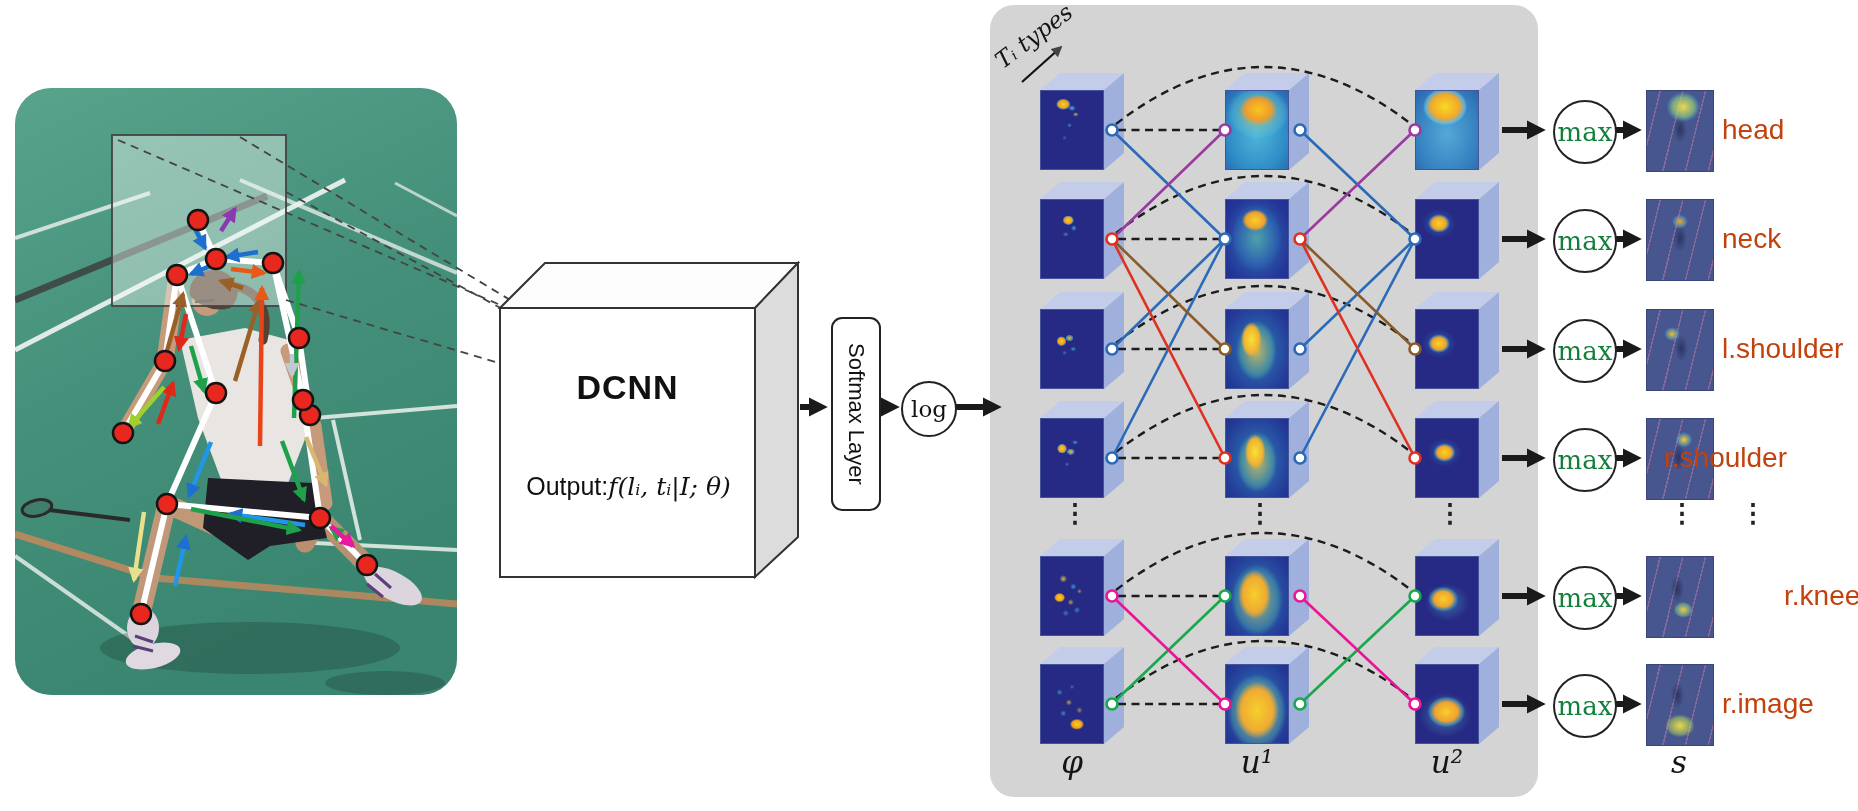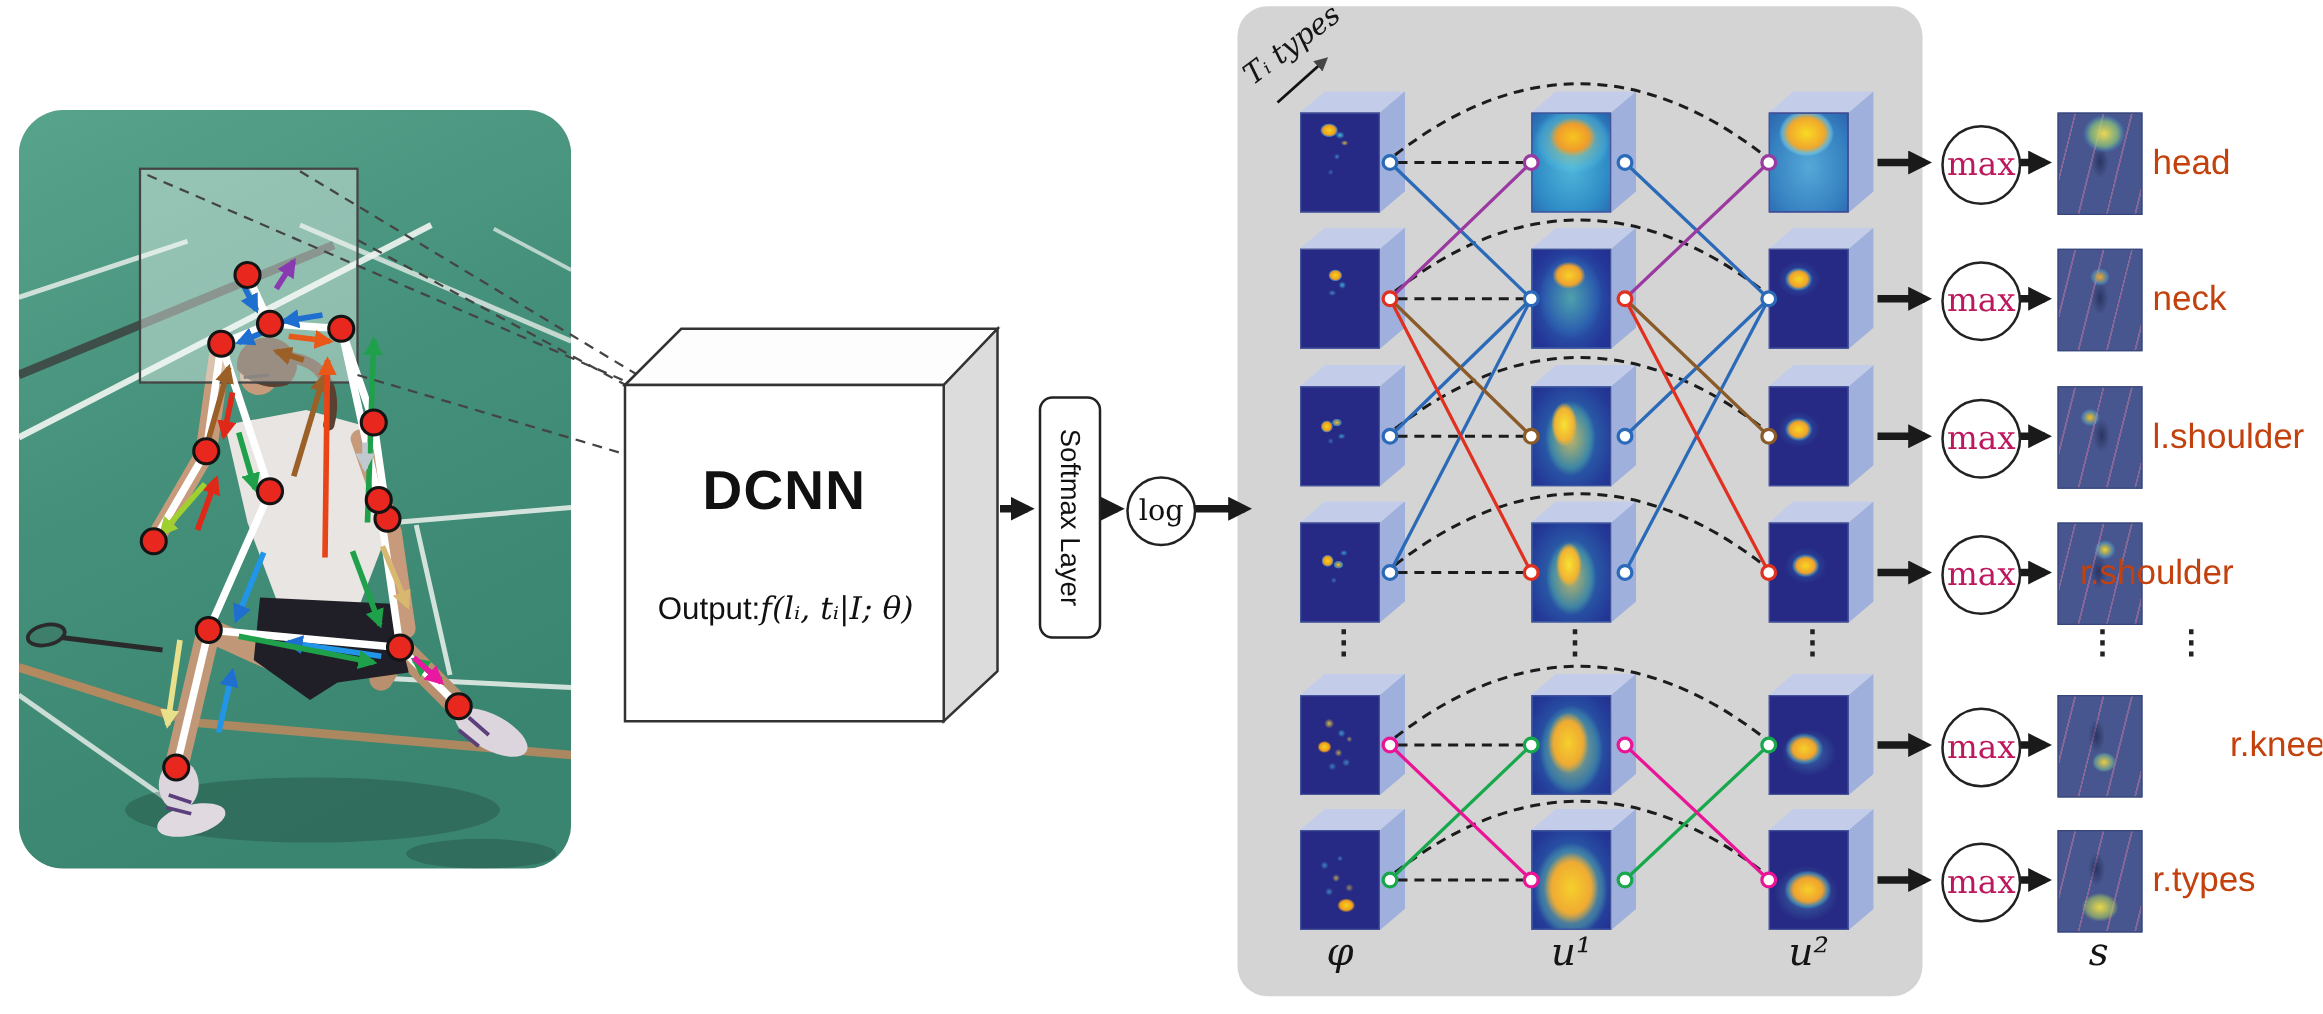--- a/index.html
+++ b/index.html
@@ -5,21 +5,21 @@
   html,body{margin:0;padding:0;background:#fff;}
   #canvas{position:relative;width:1858px;height:811px;background:#ffffff;overflow:hidden;
           font-family:"Liberation Sans",sans-serif;color:#111;}
   .abs{position:absolute;}
 
   
   #photo-wrap{left:15px;top:88px;width:442px;height:607px;border-radius:36px;overflow:hidden;
               box-shadow:0 0 0 2px #e2e2e2 inset;}
 
   
-  .dcnn-title{left:500px;top:368px;width:255px;text-align:center;font-size:44px;font-weight:bold;letter-spacing:1px;}
+  .dcnn-title{left:500px;top:368px;width:255px;text-align:center;font-size:34px;font-weight:bold;letter-spacing:1px;}
   .dcnn-line1{left:500px;top:438px;width:255px;text-align:center;font-size:25px;}
   .dcnn-line2{left:486px;top:472px;width:285px;text-align:center;font-size:25px;}
   .dcnn-line2 .math{font-family:"DejaVu Serif",serif;font-style:italic;}
 
   
   #softmax-box{left:831px;top:317px;width:46px;height:190px;border:2px solid #222;border-radius:11px;
                background:#fff;display:flex;align-items:center;justify-content:center;}
   #softmax-box span{writing-mode:vertical-rl;font-size:22px;color:#111;white-space:nowrap;}
   #log-circle{left:901px;top:381px;width:52px;height:52px;border:2px solid #222;border-radius:50%;background:#fff;
               display:flex;align-items:center;justify-content:center;
@@ -62,21 +62,21 @@
   .hm-b1{background-image:radial-gradient(26px 22px at 47% 20%,#f8da22,#f0a82c 55%,rgba(130,215,235,.5) 75%,transparent 85%),radial-gradient(44px 58px at 50% 55%,#55a8d8,#3580c0 70%,#2c66ae 100%);}
   .hm-b2{background-image:radial-gradient(13px 11px at 37% 30%,#f8d622,#efa22c 55%,rgba(70,170,210,.45) 75%,transparent 85%),radial-gradient(20px 17px at 37% 30%,rgba(60,150,210,.5),transparent 85%);}
   .hm-b3{background-image:radial-gradient(13px 11px at 37% 43%,#f8d622,#efa22c 55%,rgba(70,170,210,.45) 75%,transparent 85%),radial-gradient(20px 17px at 37% 43%,rgba(60,150,210,.5),transparent 85%);}
   .hm-b4{background-image:radial-gradient(13px 11px at 46% 43%,#f8d622,#efa22c 55%,rgba(70,170,210,.45) 75%,transparent 85%),radial-gradient(20px 17px at 46% 43%,rgba(60,150,210,.5),transparent 85%);}
   .hm-b5{background-image:radial-gradient(18px 15px at 44% 54%,#f6cf2a,#efa52e 50%,rgba(70,170,200,.5) 72%,transparent 85%),radial-gradient(26px 22px at 50% 58%,rgba(80,180,210,.5),transparent 85%);}
   .hm-b6{background-image:radial-gradient(22px 18px at 49% 60%,#f6cf2a,#f0a22e 52%,rgba(80,180,200,.5) 74%,transparent 86%),radial-gradient(30px 26px at 47% 64%,rgba(90,190,210,.5),transparent 86%);}
 
   
   .max-circle{width:60px;height:60px;border:2px solid #222;border-radius:50%;background:#fff;
               display:flex;align-items:center;justify-content:center;
-              font-family:"DejaVu Serif",serif;font-size:26px;color:#be185d;}
+              font-family:"DejaVu Serif",serif;font-size:26px;color:#15803d;}
 
   
   .s-img{width:66px;height:80px;background-color:#47568f;border:1px solid #39467c;}
   .hm-s1{background-image:radial-gradient(20px 18px at 55% 20%,rgba(243,222,80,.95),rgba(150,220,120,.6) 55%,rgba(80,160,200,.3) 75%,transparent 85%),
       radial-gradient(9px 18px at 50% 48%,rgba(15,20,55,.5),transparent 75%),
       repeating-linear-gradient(104deg,rgba(0,0,0,0) 0 12px,rgba(225,130,165,.4) 12px 13.5px,rgba(0,0,0,0) 13.5px 22px);}
   .hm-s2{background-image:radial-gradient(10px 9px at 50% 27%,#f0a828,rgba(80,180,220,.4) 60%,transparent 78%),
       radial-gradient(9px 18px at 50% 48%,rgba(15,20,55,.5),transparent 75%),
       repeating-linear-gradient(104deg,rgba(0,0,0,0) 0 12px,rgba(225,130,165,.4) 12px 13.5px,rgba(0,0,0,0) 13.5px 22px);}
   .hm-s3{background-image:radial-gradient(10px 9px at 38% 30%,#f0c028,rgba(80,180,220,.4) 60%,transparent 78%),
@@ -492,21 +492,21 @@
   <div class="abs s-img hm-s3" style="left:1646px;top:309px"></div>
   <div class="abs s-img hm-s4" style="left:1646px;top:418px"></div>
   <div class="abs s-img hm-s5" style="left:1646px;top:556px"></div>
   <div class="abs s-img hm-s6" style="left:1646px;top:664px"></div>
 
   <div class="abs row-label" style="left:1722px;top:113px">head</div>
   <div class="abs row-label" style="left:1722px;top:222px">neck</div>
   <div class="abs row-label" style="left:1722px;top:332px">l.shoulder</div>
   <div class="abs row-label" style="left:1664px;top:441px">r.shoulder</div>
   <div class="abs row-label" style="left:1784px;top:579px">r.knee</div>
-  <div class="abs row-label" style="left:1722px;top:687px">r.types</div>
+  <div class="abs row-label" style="left:1722px;top:687px">r.image</div>
 
   <div class="abs dots" style="left:1062px;top:500px">⋮</div>
   <div class="abs dots" style="left:1247px;top:500px">⋮</div>
   <div class="abs dots" style="left:1437px;top:500px">⋮</div>
   <div class="abs dots" style="left:1669px;top:500px">⋮</div>
   <div class="abs dots" style="left:1740px;top:500px">⋮</div>
 
   <div class="abs col-label" style="left:1032px;top:744px">φ</div>
   <div class="abs col-label" style="left:1217px;top:744px">u¹</div>
   <div class="abs col-label" style="left:1407px;top:744px">u²</div>

